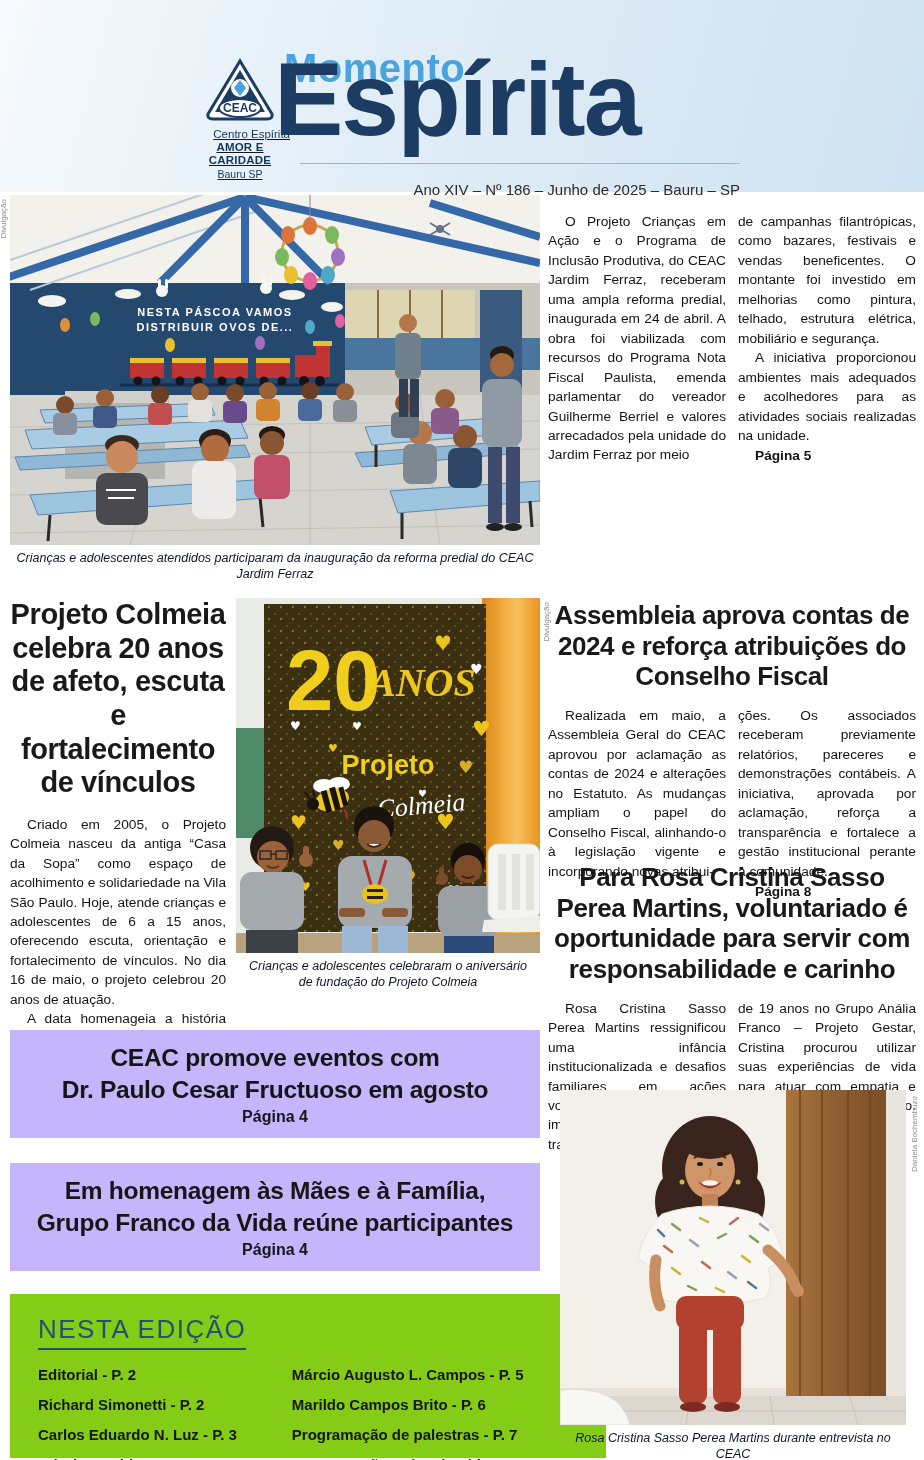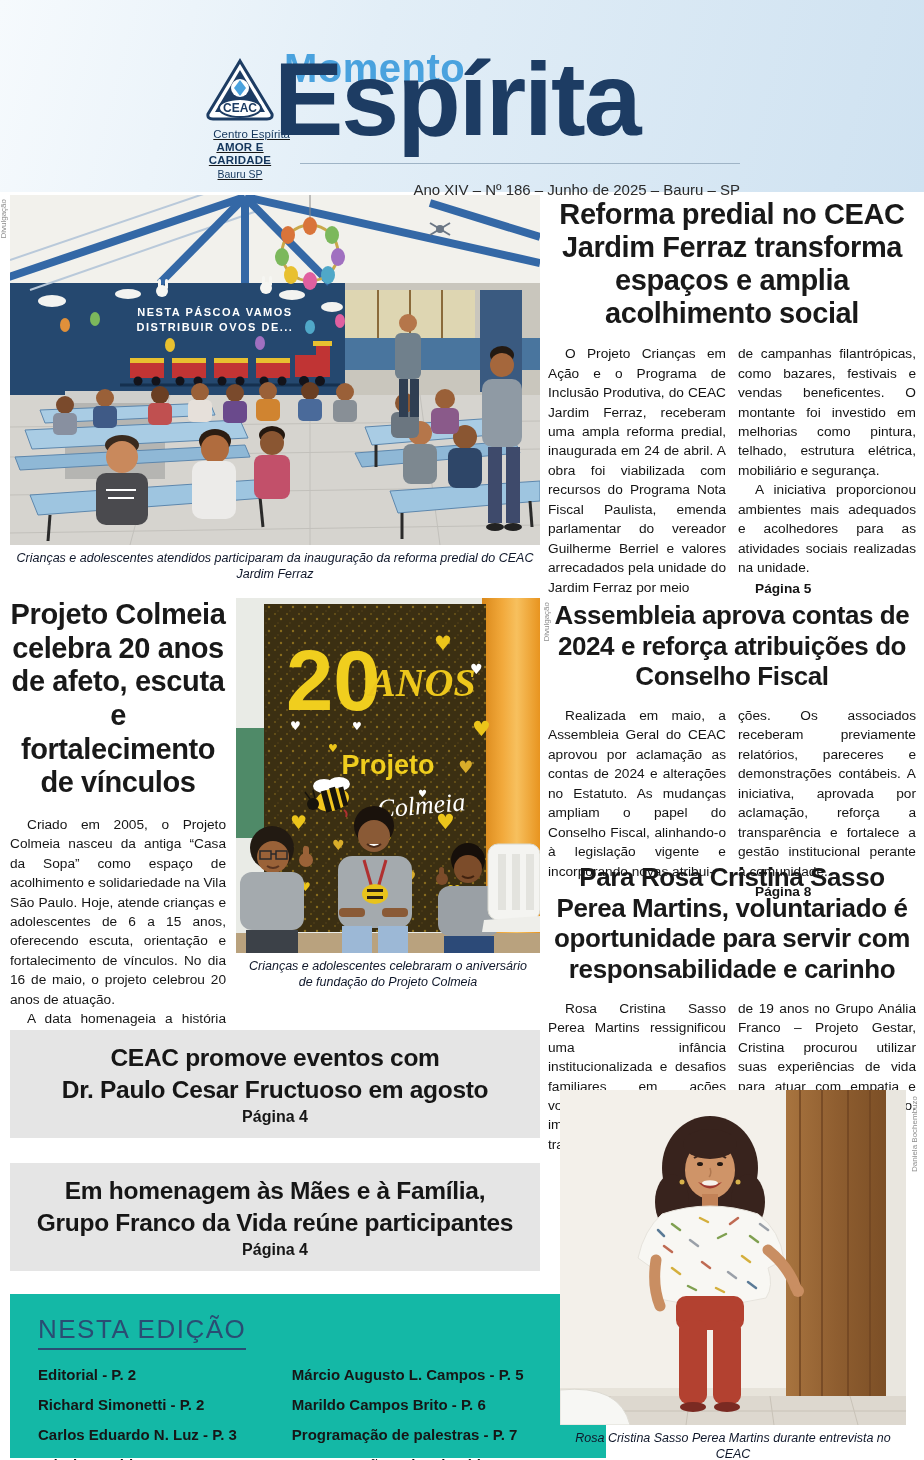--- a/index.html
+++ b/index.html
@@ -46,28 +46,28 @@
   }
   
   .photo1-wrap { position:absolute; left:10px; top:195px; width:530px; }
   .photo1-wrap svg { display:block; }
   .colmeia-row { position:absolute; left:10px; top:598px; width:530px; display:flex; gap:10px; }
   .colmeia-text { width:216px; }
   .colmeia-text .body { font-size:13.7px; line-height:1.42; text-align:justify; margin-top:15px; hyphens:auto; }
   .photo2-block { position:relative; width:304px; }
   .photo2-block svg { display:block; }
   .event-banner {
-    position:absolute; left:10px; width:530px; height:108px; background:#e5e5e5;
+    position:absolute; left:10px; width:530px; height:108px; background:#c4b5fd;
     display:flex; flex-direction:column; align-items:center; justify-content:center;
   }
   .event-banner .bt { font-size:24.5px; font-weight:bold; line-height:1.3; letter-spacing:-.3px; text-align:center; }
   .event-banner .bp { font-size:16px; font-weight:bold; margin-top:3px; }
   .edition-box {
     position:absolute; left:10px; top:1294px; width:596px; height:164px;
-    background:#14b8a6; padding:20px 28px 0 28px;
+    background:#84cc16; padding:20px 28px 0 28px;
   }
   .edition-title {
     display:inline-block; color:#2a4d73; font-size:26px; letter-spacing:1.5px;
     border-bottom:2px solid #2a4d73; padding-bottom:3px;
   }
   .edition-cols { display:flex; margin-top:16px; }
   .edition-cols ul { list-style:none; }
   .edition-cols .ec-left { width:47%; }
   .edition-cols .ec-right { width:53%; }
   .edition-cols li { font-size:15px; font-weight:bold; color:#161616; margin-bottom:13px; white-space:nowrap; }
@@ -449,21 +449,20 @@
       <ul class="ec-right">
         <li>Márcio Augusto L. Campos - P. 5</li>
         <li>Marildo Campos Brito - P. 6</li>
         <li>Programação de palestras - P. 7</li>
         <li>Programação Aulas da Vida - P. 7</li>
       </ul>
     </div>
   </div>
 
   <div class="story lead-story">
-    <h1 class="headline hl-xl">Reforma predial no CEAC Jardim Ferraz transforma espaços e amplia acolhimento social</h1>
     <div class="body-cols">
       <div class="bcol">
         <p class="p-ind">O Projeto Crianças em Ação e o Programa de Inclusão Produtiva, do CEAC Jardim Ferraz, receberam uma ampla reforma predial, inaugurada em 24 de abril. A obra foi viabilizada com recursos do Programa Nota Fiscal Paulista, emenda parlamentar do vereador Guilherme Berriel e valores arrecadados pela unidade do Jardim Ferraz por meio</p>
       </div>
       <div class="bcol">
         <p>de campanhas filantrópicas, como bazares, festivais e vendas beneficentes. O montante foi investido em melhorias como pintura, telhado, estrutura elétrica, mobiliário e segurança.</p>
         <p class="p-ind">A iniciativa proporcionou ambientes mais adequados e acolhedores para as atividades sociais realizadas na unidade.</p>
         <p class="pref"><strong>Página 5</strong></p>
       </div>
     </div>

